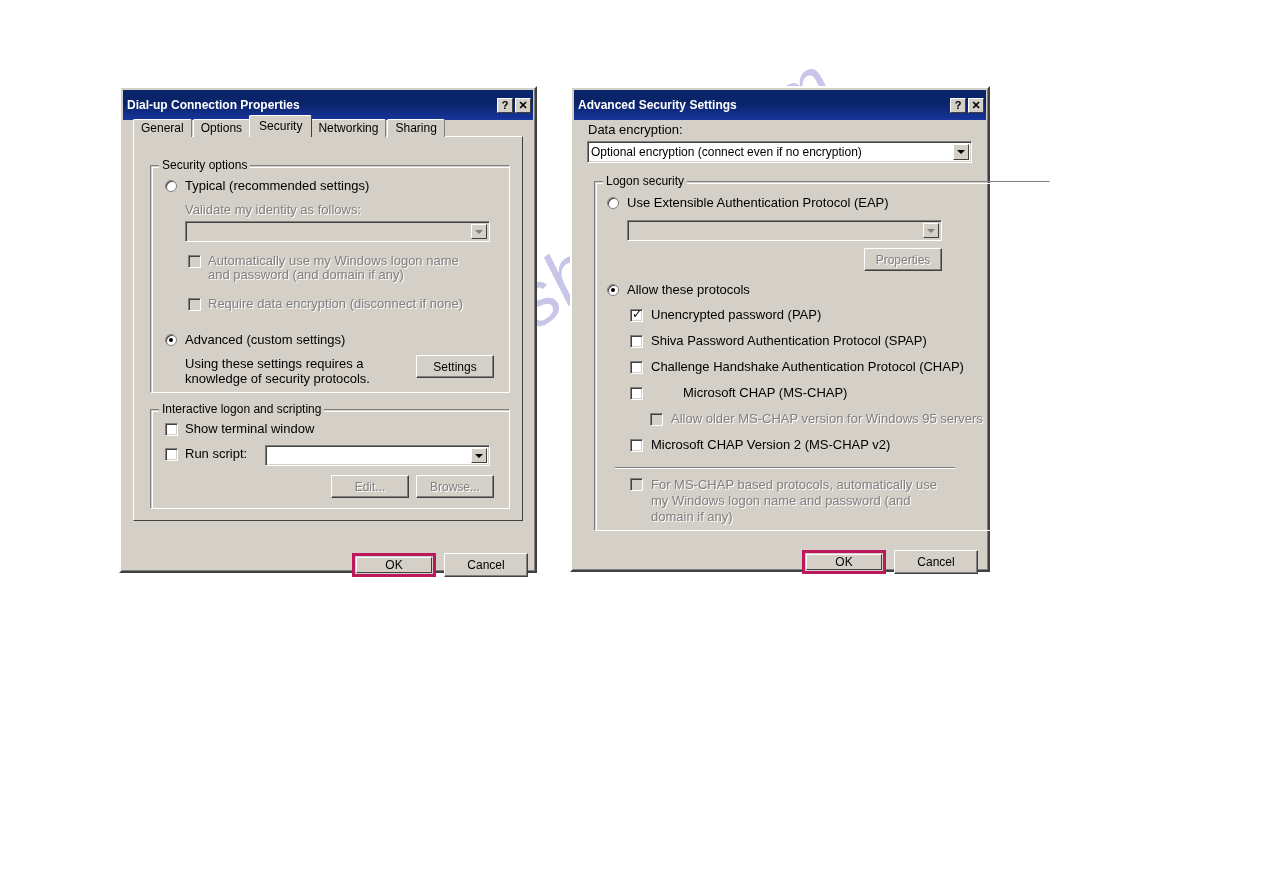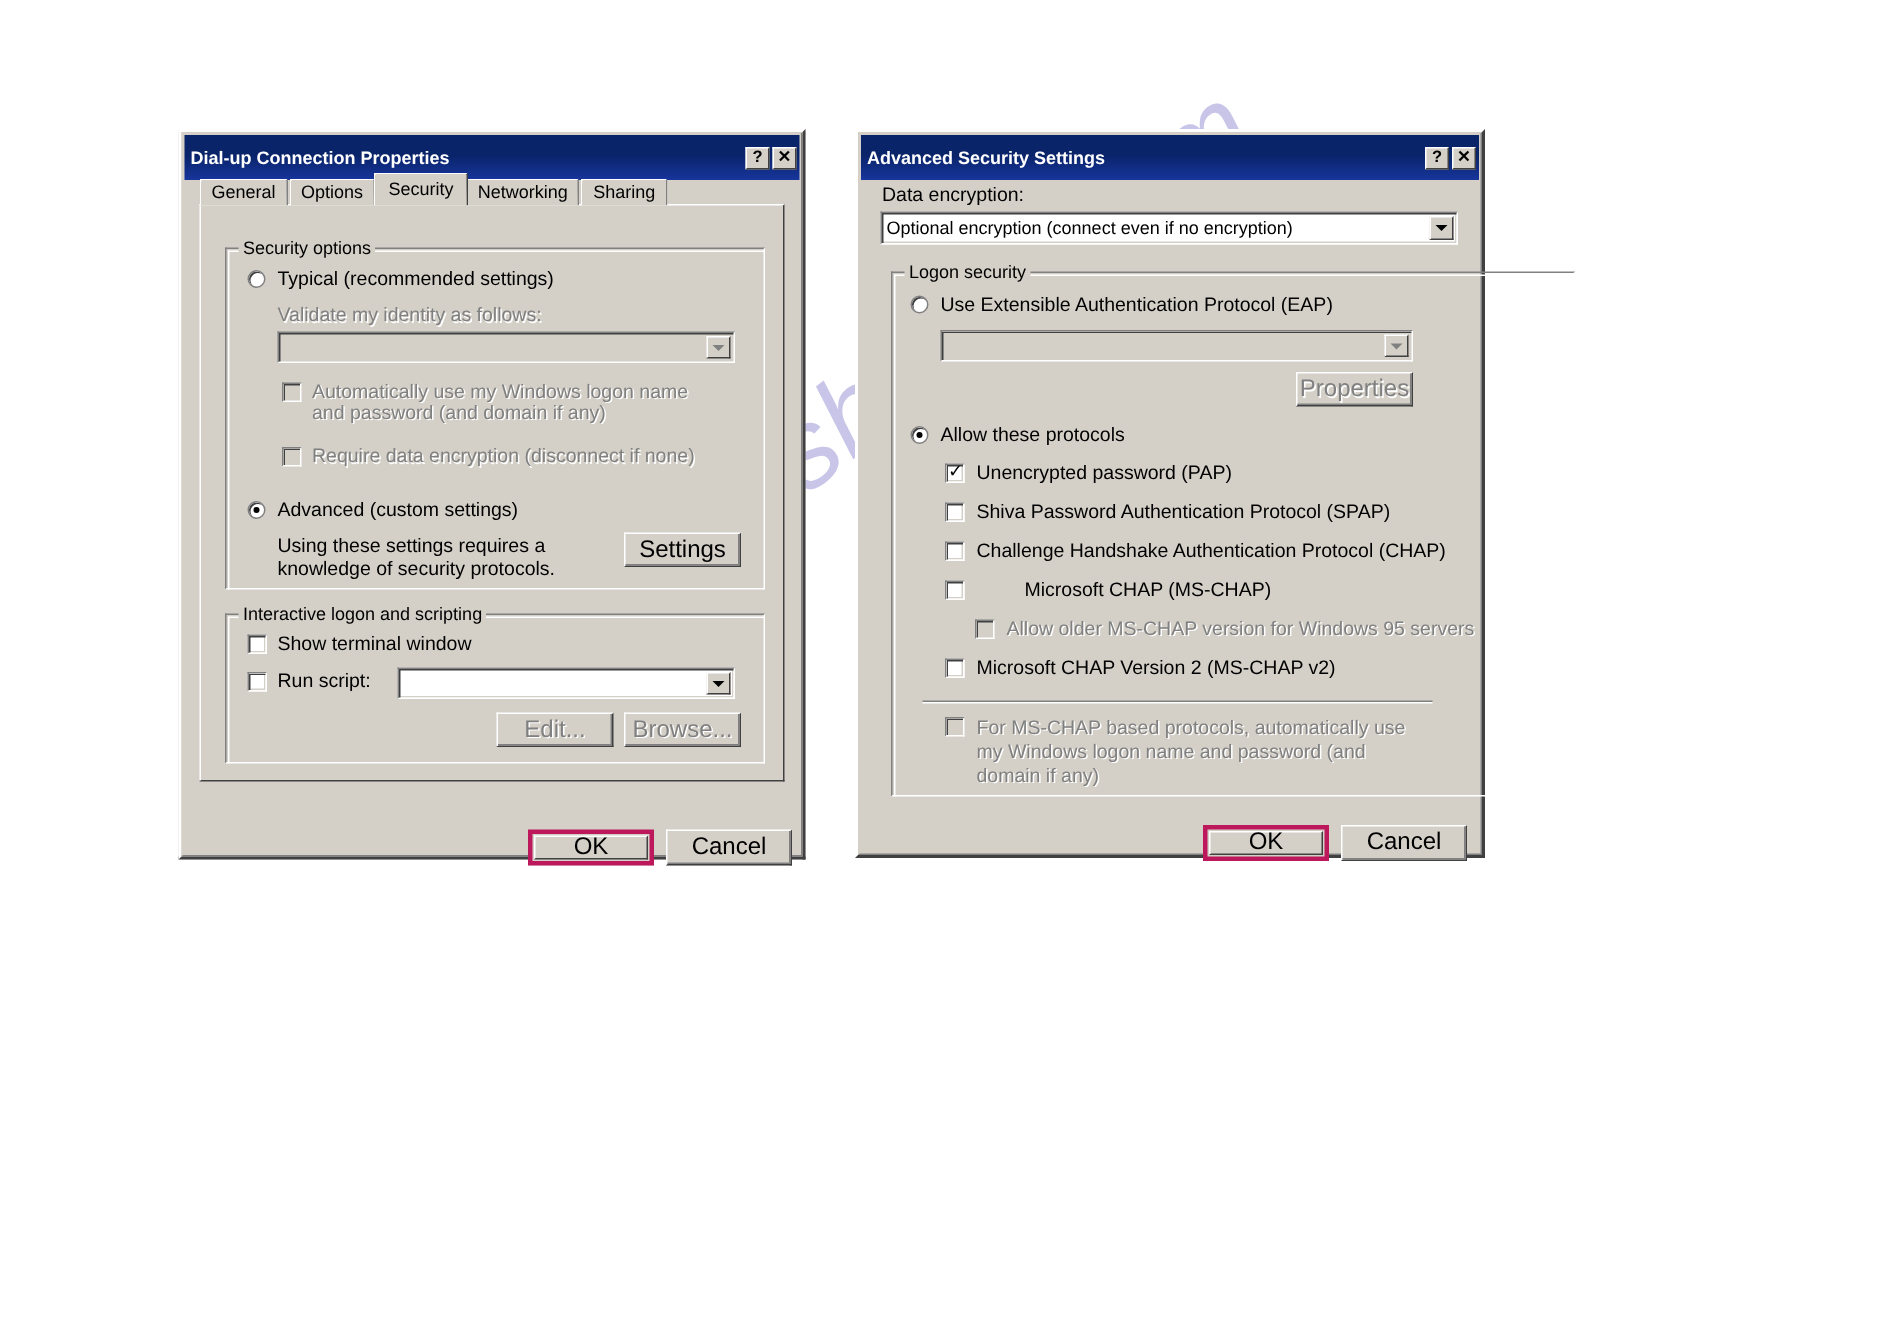--- a/index.html
+++ b/index.html
@@ -290,21 +290,21 @@
     position: absolute;
     background: #d4d0c8;
     border-top: 1px solid #ffffff;
     border-left: 1px solid #ffffff;
     border-right: 1px solid #404040;
     border-bottom: 1px solid #404040;
     box-sizing: border-box;
     display: flex;
     align-items: center;
     justify-content: center;
-    font-size: 16px;
+    font-size: 12px;
     cursor: default;
     color: #000;
   }
   .btn::after {
     content: "";
     position: absolute;
     left: 0; top: 0; right: 0; bottom: 0;
     border-right: 1px solid #808080;
     border-bottom: 1px solid #808080;
     pointer-events: none;

